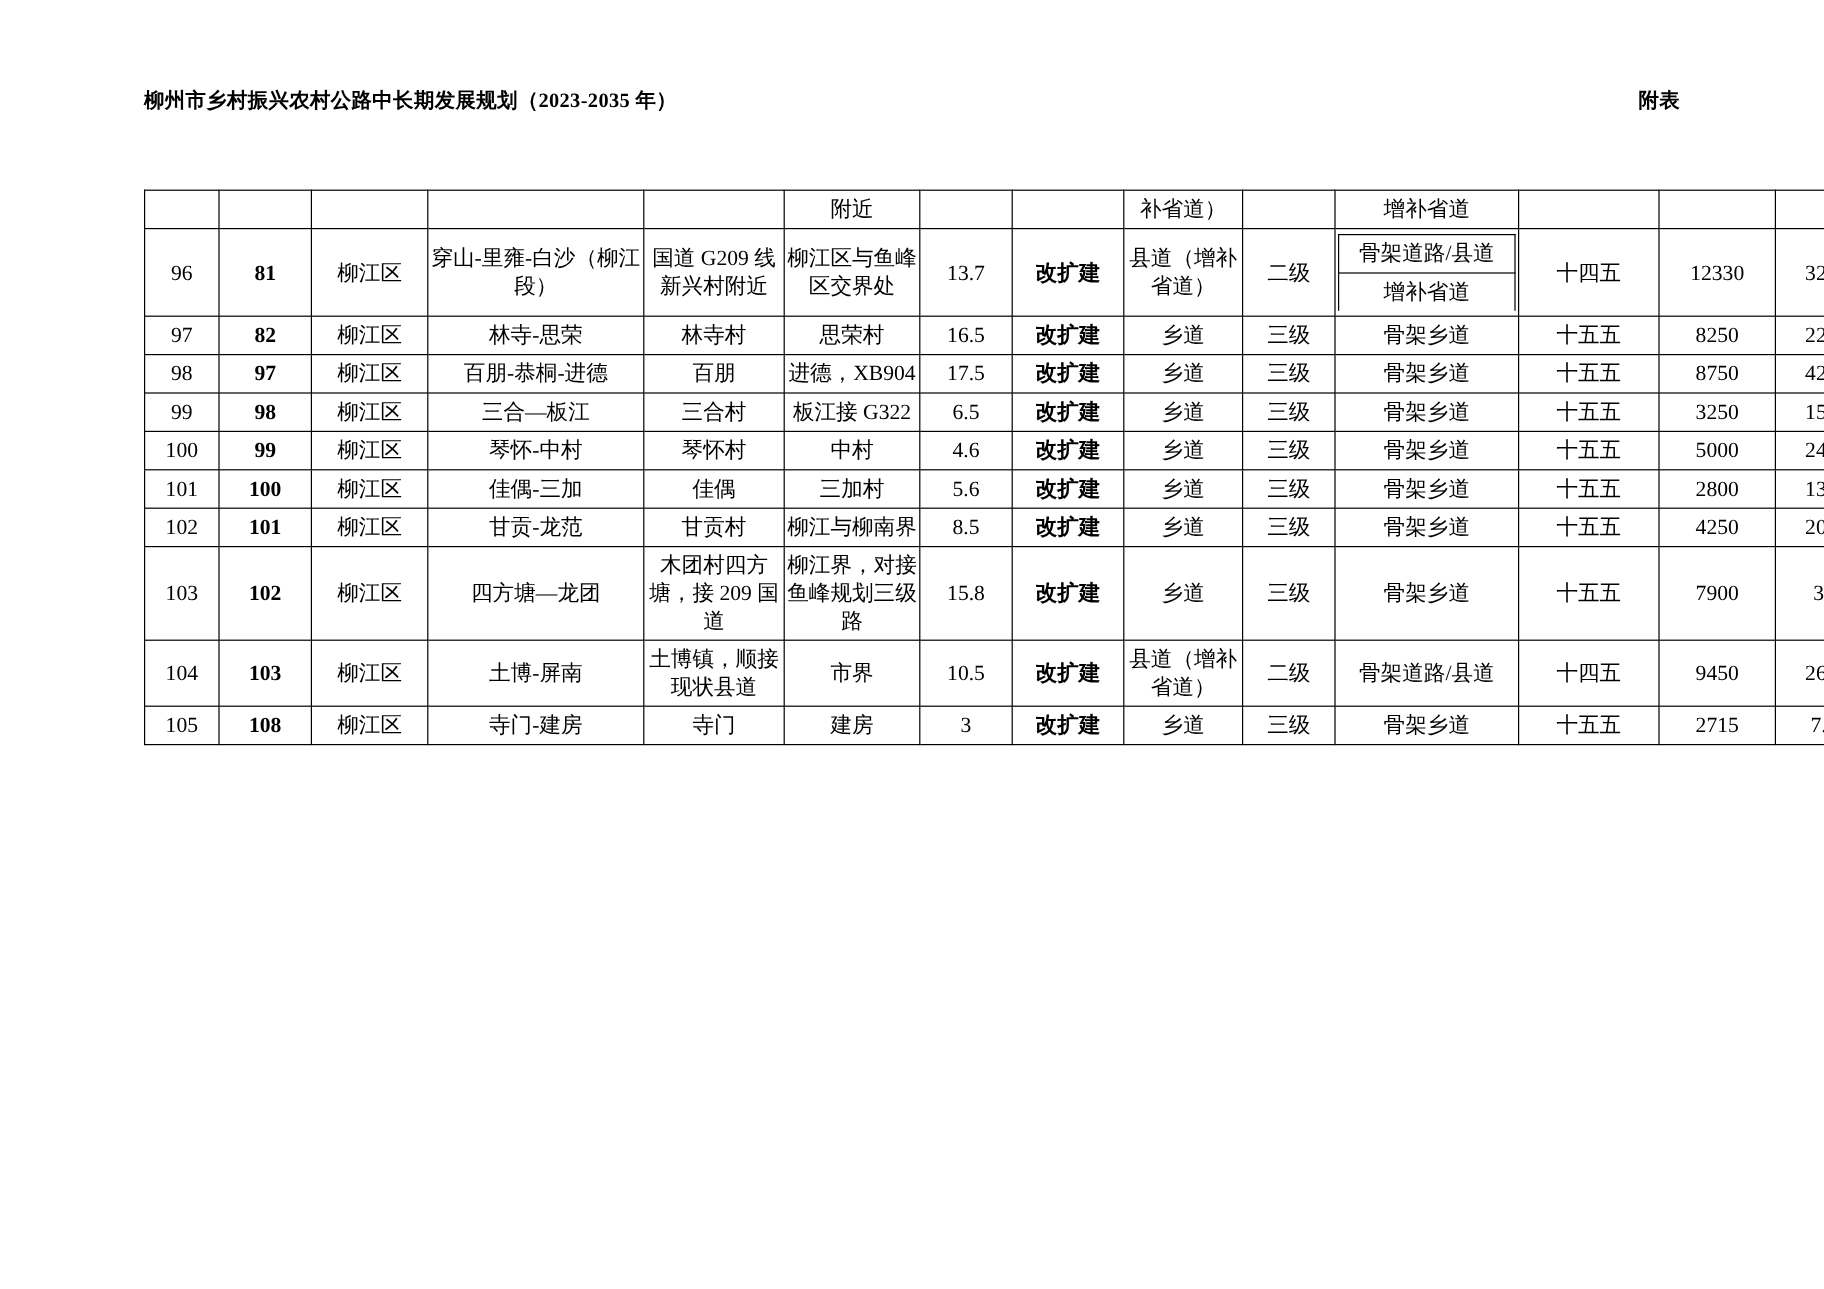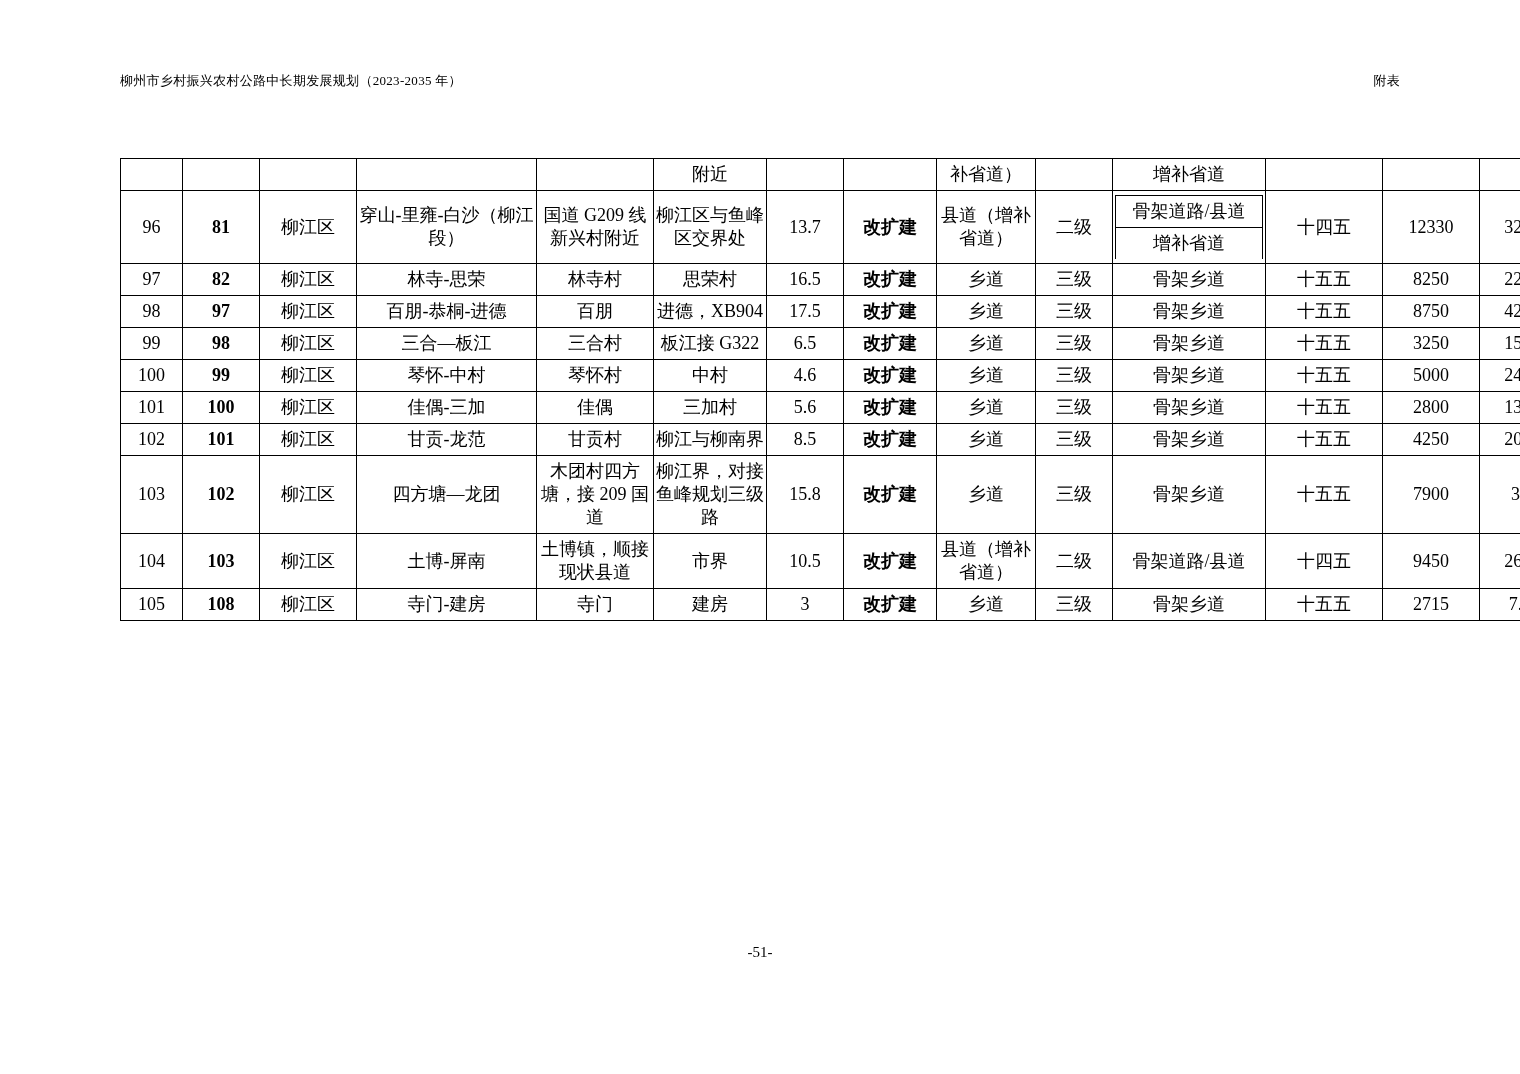--- a/index.html
+++ b/index.html
@@ -22,21 +22,22 @@
     box-sizing: border-box;
   }
   .header-row {
     position: absolute;
     top: 72px;
     left: 120px;
     right: 120px;
     display: flex;
     justify-content: space-between;
     align-items: baseline;
-    font-size: 13px;
+    font-size: 17px;
+    font-weight: bold;
   }
   .header-left {
     letter-spacing: 0.3px;
   }
   .header-right {
     letter-spacing: 0.3px;
   }
   .table-wrap {
     position: absolute;
     top: 158px;
@@ -300,15 +301,14 @@
           <td class="c-func" style="padding:4px 2px;">骨架乡道</td>
           <td class="c-period">十五五</td>
           <td class="c-invest">2715</td>
           <td class="c-index">7.3</td>
         </tr>
 
       </tbody>
     </table>
   </div>
 
-  <div class="pagenum">-51-</div>
 
 </div>
 
 </body></html>

